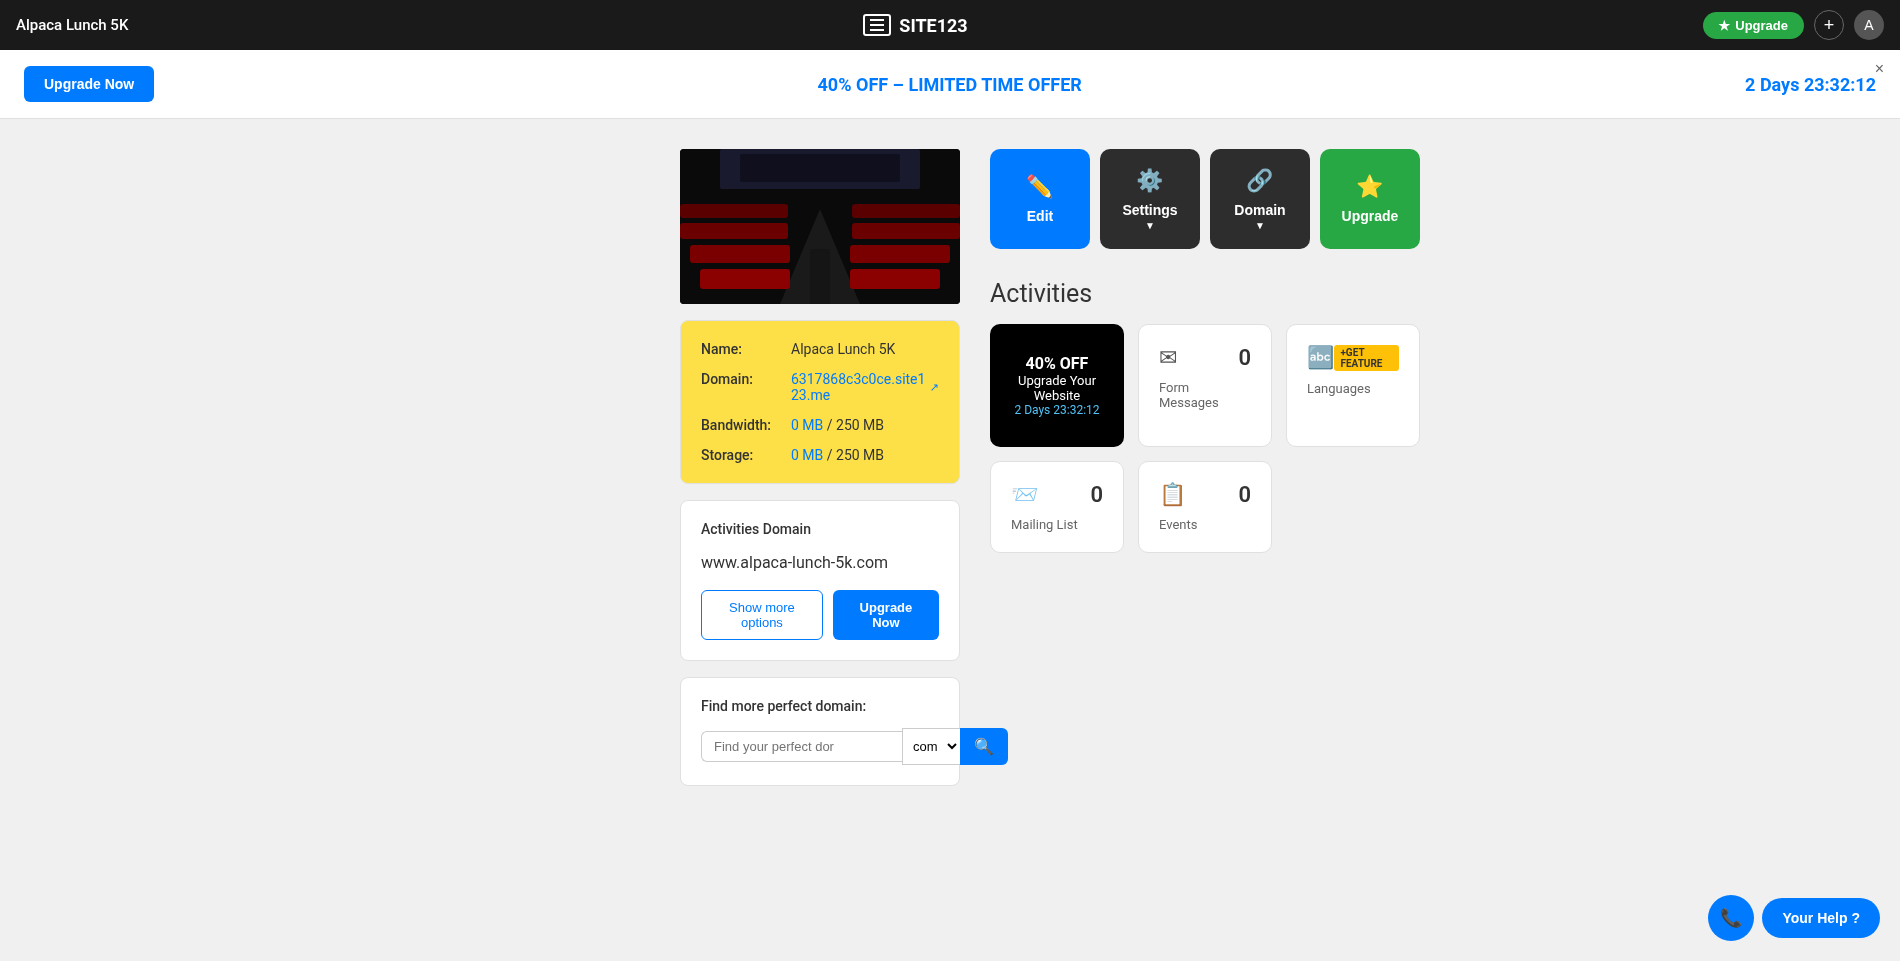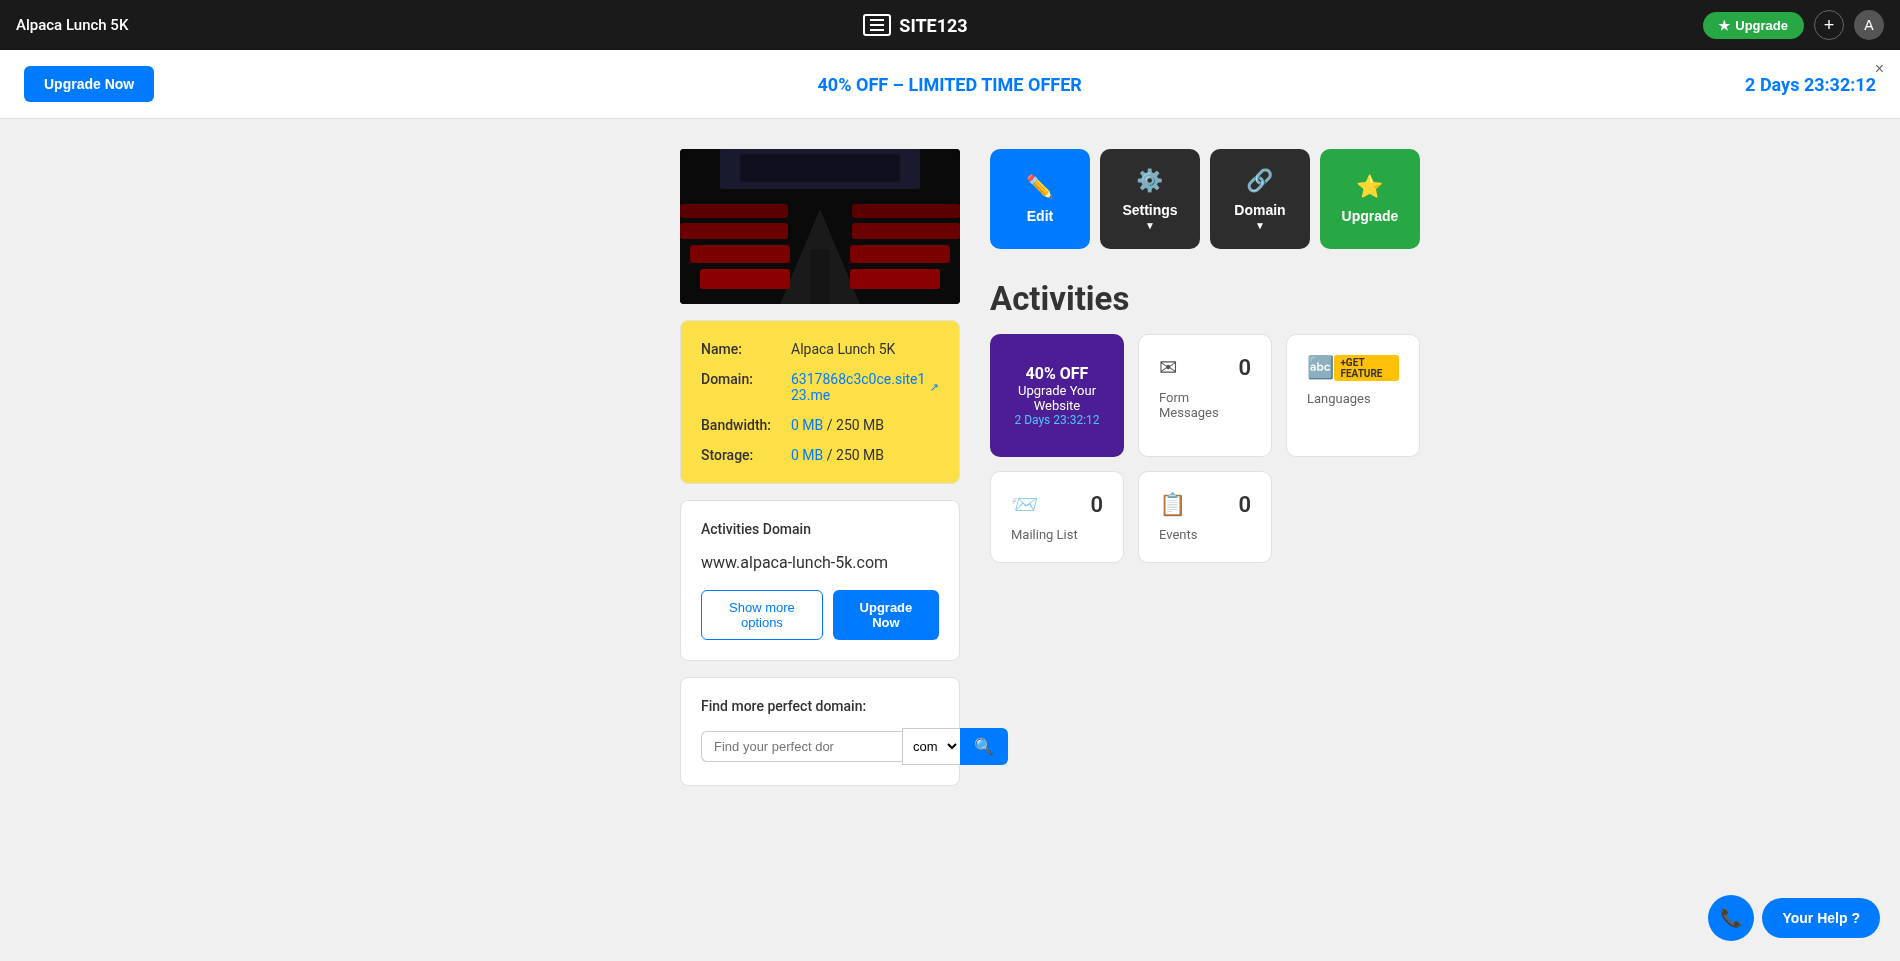--- a/index.html
+++ b/index.html
@@ -342,43 +342,43 @@
       background: #28a745;
       color: #fff;
     }
     .btn-chevron {
       font-size: 10px;
       margin-top: -6px;
     }
 
     
     .activities-title {
-      font-size: 33px;
-      font-weight: 700;
+      font-size: 25px;
+      font-weight: 400;
       color: #333;
       margin-bottom: 16px;
     }
 
     .activities-grid {
       display: grid;
       grid-template-columns: 1fr 1fr 1fr;
       gap: 14px;
     }
 
     .activity-card {
       background: #fff;
       border: 1px solid #e0e0e0;
       border-radius: 10px;
       padding: 20px;
       display: flex;
       flex-direction: column;
       gap: 10px;
     }
     .activity-card-dark {
-      background: #4c1d95;
+      background: #000000;
       border: none;
     }
     .activity-card-header {
       display: flex;
       align-items: flex-start;
       justify-content: space-between;
     }
     .activity-card-icon {
       font-size: 22px;
       color: #555;

